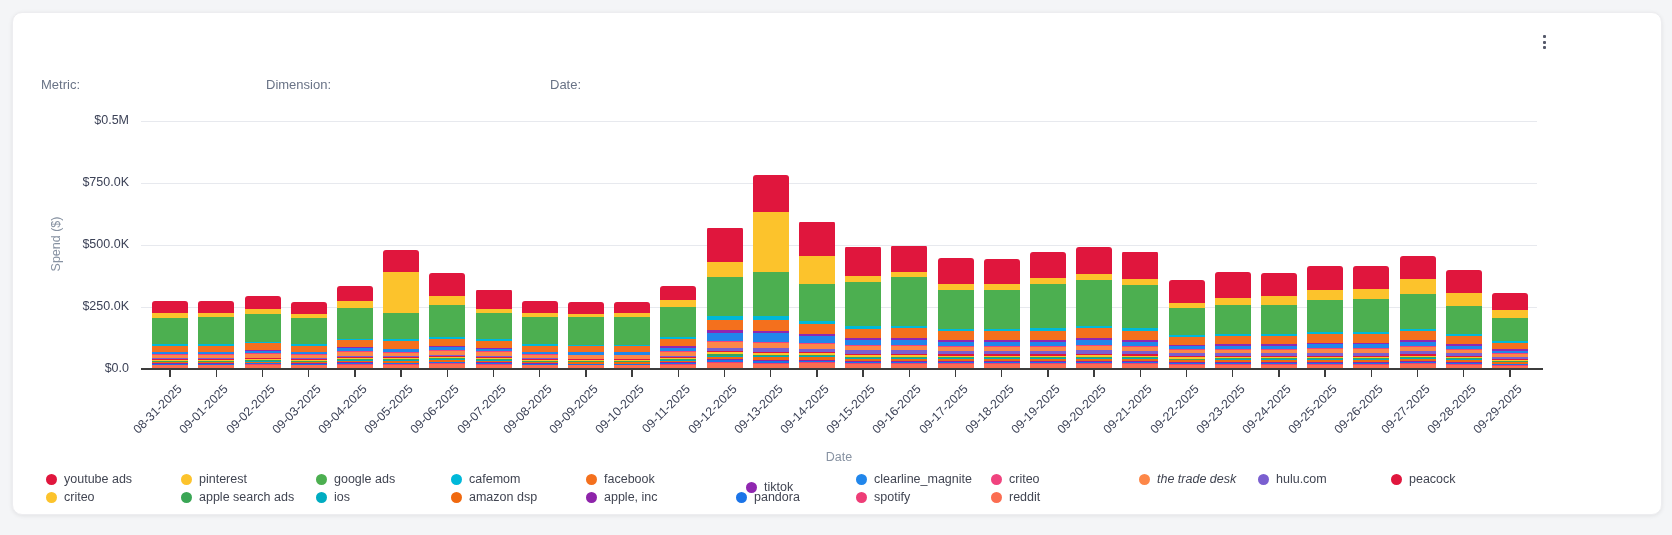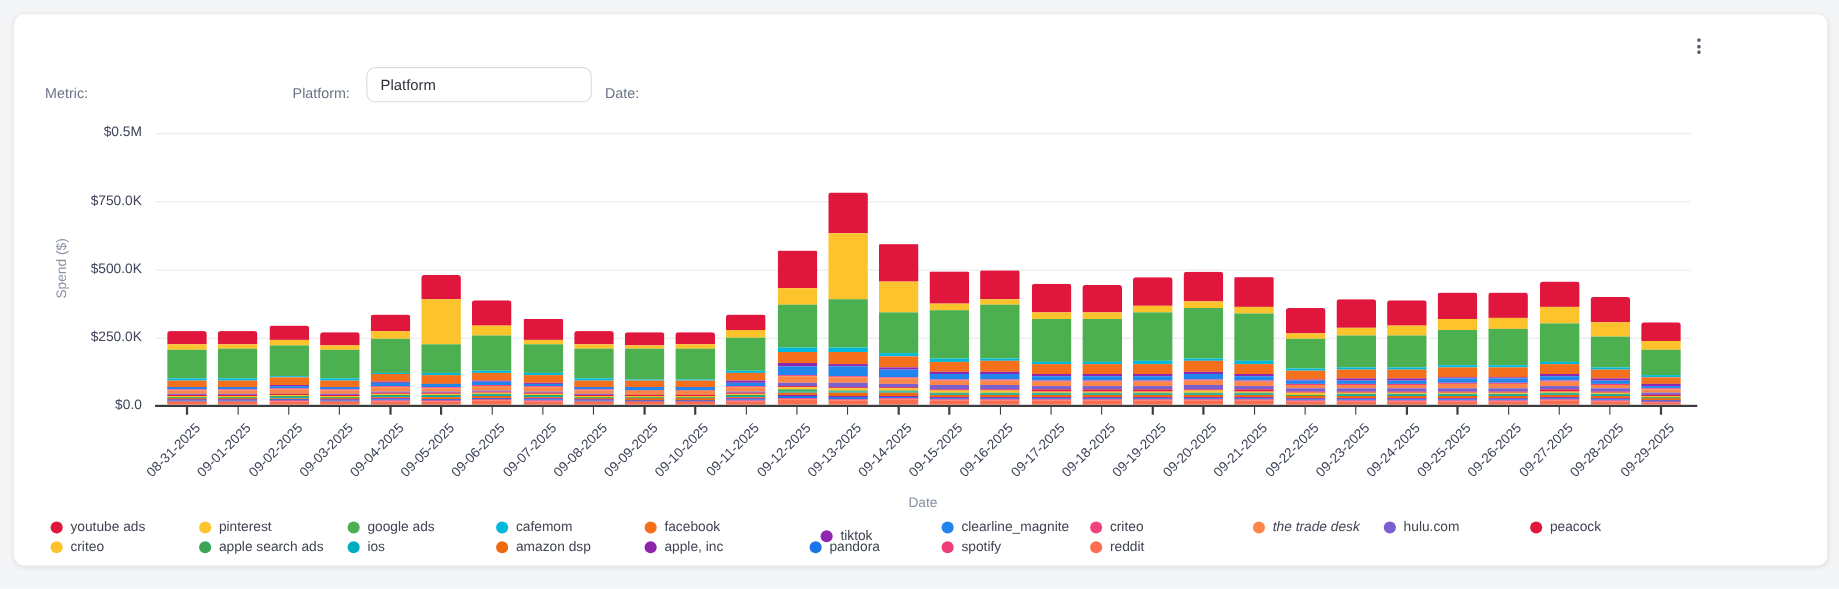--- a/index.html
+++ b/index.html
@@ -35,22 +35,21 @@
 
 
     <div class="kebab">
       <b></b>
         <b></b>
         <b></b>
     </div>
 
     <div class="ctl-label" style="left:28px;">Metric:</div>
 
-    <div class="ctl-label" style="left:253px;">Platform:</div>
-    <div class="select" style="left:320px;width:205px;">Platform</div>
+    <div class="ctl-label" style="left:253px;">Dimension:</div>
 
     <div class="ctl-label" style="left:537px;">Date:</div>
 
     <div class="axis-title" style="left:43px;top:231px;transform:translate(-50%,-50%) rotate(-90deg);">Spend ($)</div>
     <div class="axis-title" style="left:826px;top:437px;transform:translateX(-50%);">Date</div>
 
     <div id="chart-layer">
         <div class="ytick-label" style="left: 26px; top: 347.5px;">$0.0</div>
         <div class="gridline" style="left: 128px; top: 293.5px; width: 1396px;"></div>
         <div class="ytick-label" style="left: 26px; top: 285.5px;">$250.0K</div>

